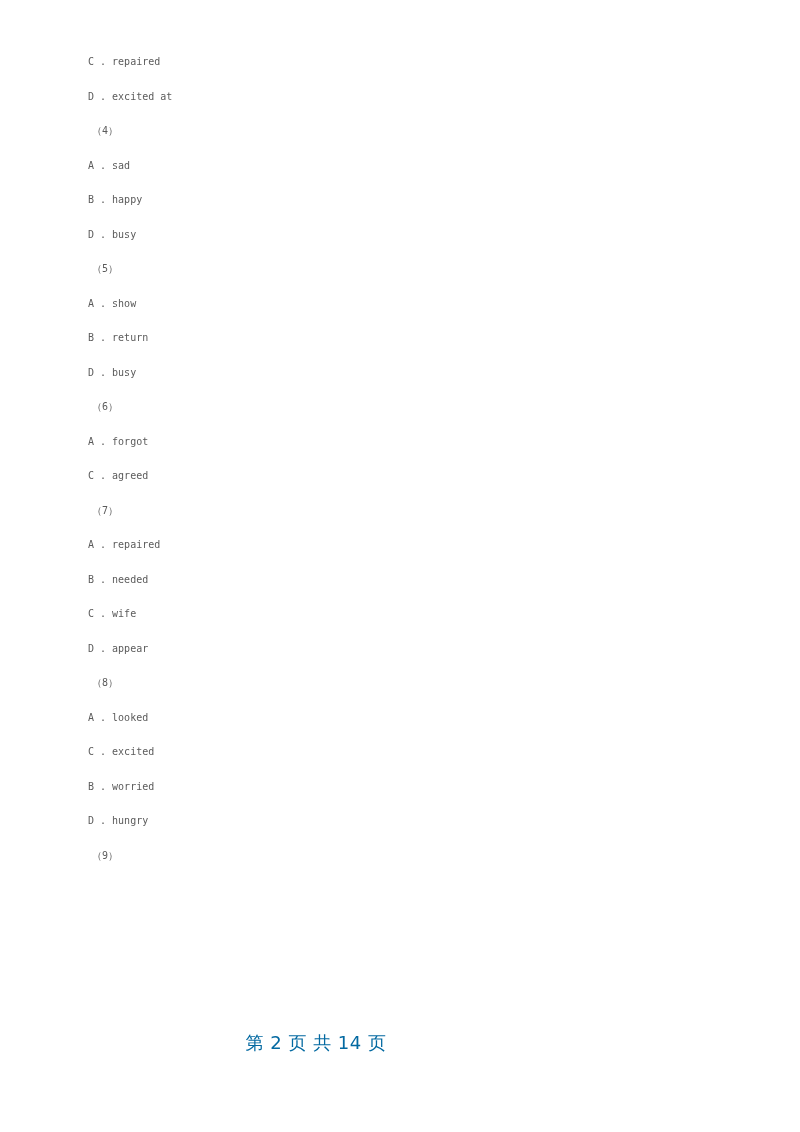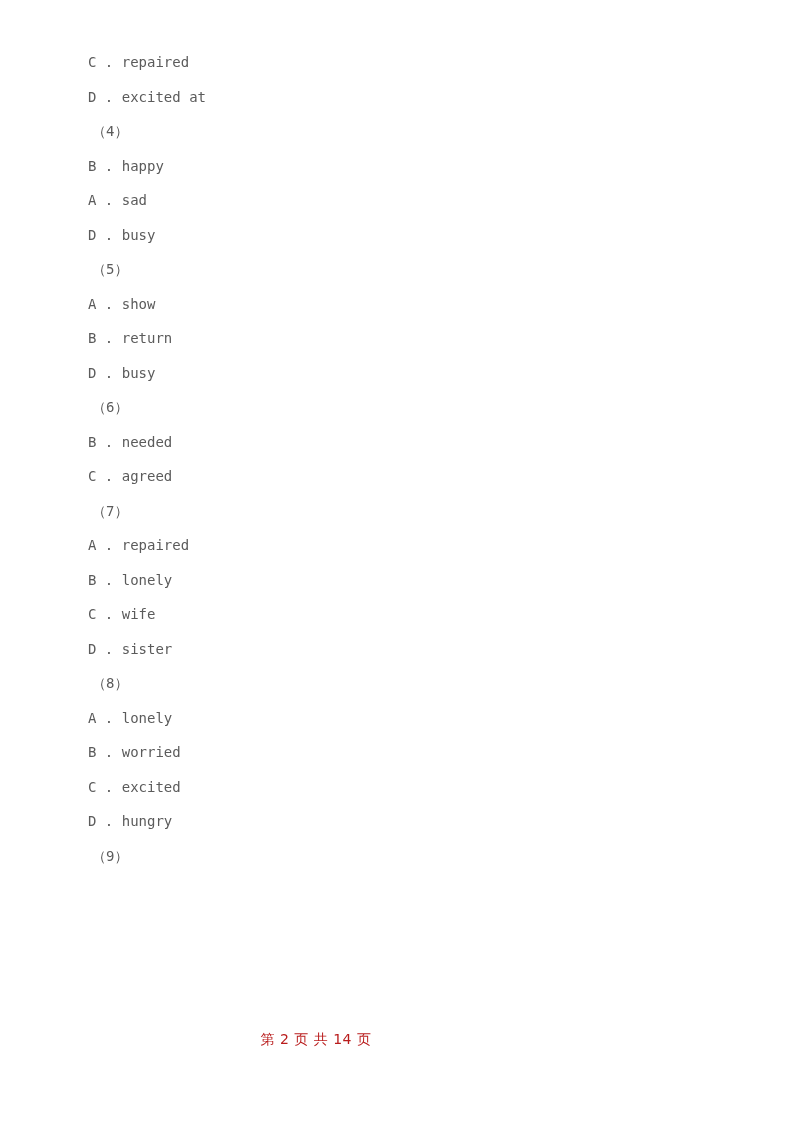--- a/index.html
+++ b/index.html
@@ -30,74 +30,74 @@
     position: absolute;
     left: 88px;
     top: 45px;
     width: 660px;
   }
 
   .line {
     height: 34.5px;
     line-height: 34.5px;
     white-space: pre;
-    font-size: 14px;
+    font-size: 10px;
     color: #5b5b5b;
     letter-spacing: 0px;
   }
 
   .line.option {
     padding-left: 0px;
   }
 
   .line.qnum {
     padding-left: 4px;
     color: #5b5b5b;
   }
 
   .footer {
     position: absolute;
     left: 0;
     top: 1031px;
     width: 632px;
     text-align: center;
     font-family: "DejaVu Sans", "Liberation Sans", sans-serif;
-    font-size: 14px;
-    color: #b91c1c;
+    font-size: 18px;
+    color: #0369a1;
     white-space: pre;
     letter-spacing: 0.5px;
   }
 </style>
 </head>
 <body>
 
 <div class="page">
 
   <div class="content">
     <div class="line option">C . repaired</div>
     <div class="line option">D . excited at</div>
     <div class="line qnum">（4）</div>
+    <div class="line option">A . sad</div>
     <div class="line option">B . happy</div>
-    <div class="line option">A . sad</div>
     <div class="line option">D . busy</div>
     <div class="line qnum">（5）</div>
     <div class="line option">A . show</div>
     <div class="line option">B . return</div>
     <div class="line option">D . busy</div>
     <div class="line qnum">（6）</div>
-    <div class="line option">B . needed</div>
+    <div class="line option">A . forgot</div>
     <div class="line option">C . agreed</div>
     <div class="line qnum">（7）</div>
     <div class="line option">A . repaired</div>
-    <div class="line option">B . lonely</div>
+    <div class="line option">B . needed</div>
     <div class="line option">C . wife</div>
-    <div class="line option">D . sister</div>
+    <div class="line option">D . appear</div>
     <div class="line qnum">（8）</div>
-    <div class="line option">A . lonely</div>
+    <div class="line option">A . looked</div>
+    <div class="line option">C . excited</div>
     <div class="line option">B . worried</div>
-    <div class="line option">C . excited</div>
     <div class="line option">D . hungry</div>
     <div class="line qnum">（9）</div>
   </div>
 
   <div class="footer">第 2 页 共 14 页</div>
 
 </div>
 
 </body></html>

